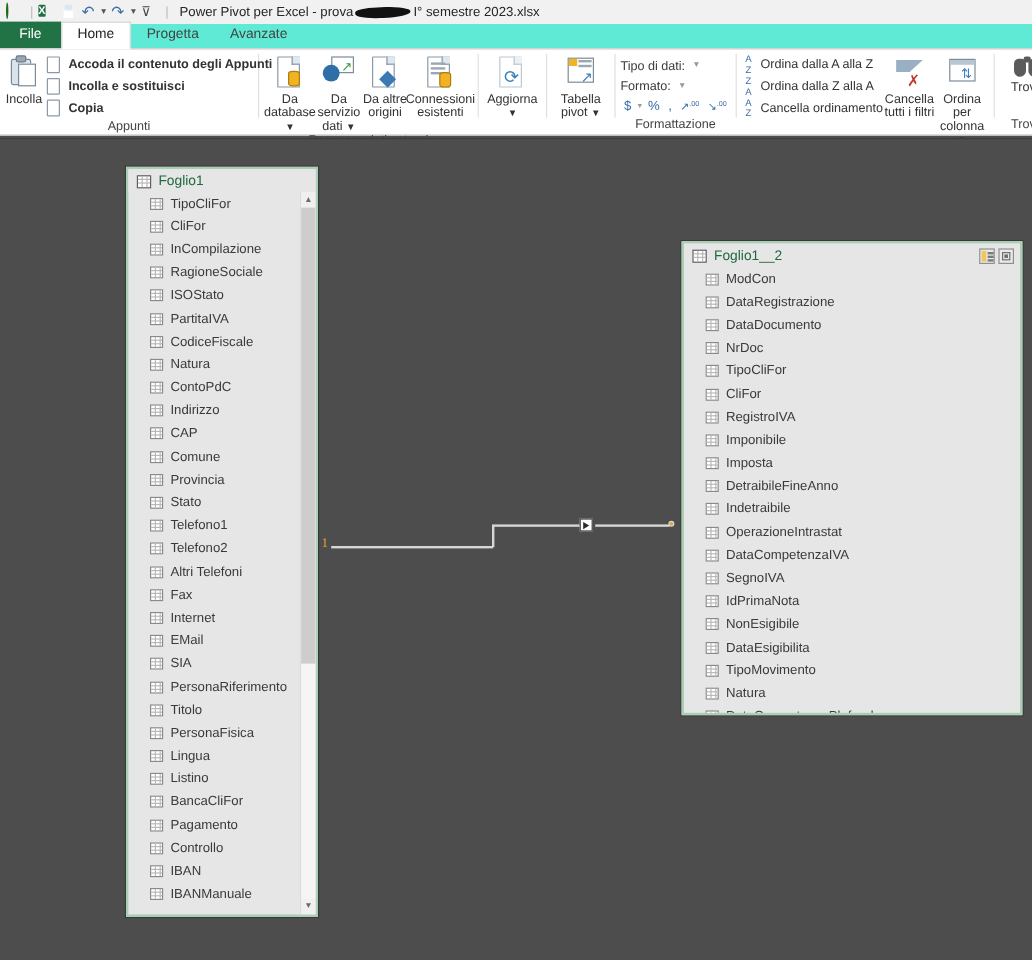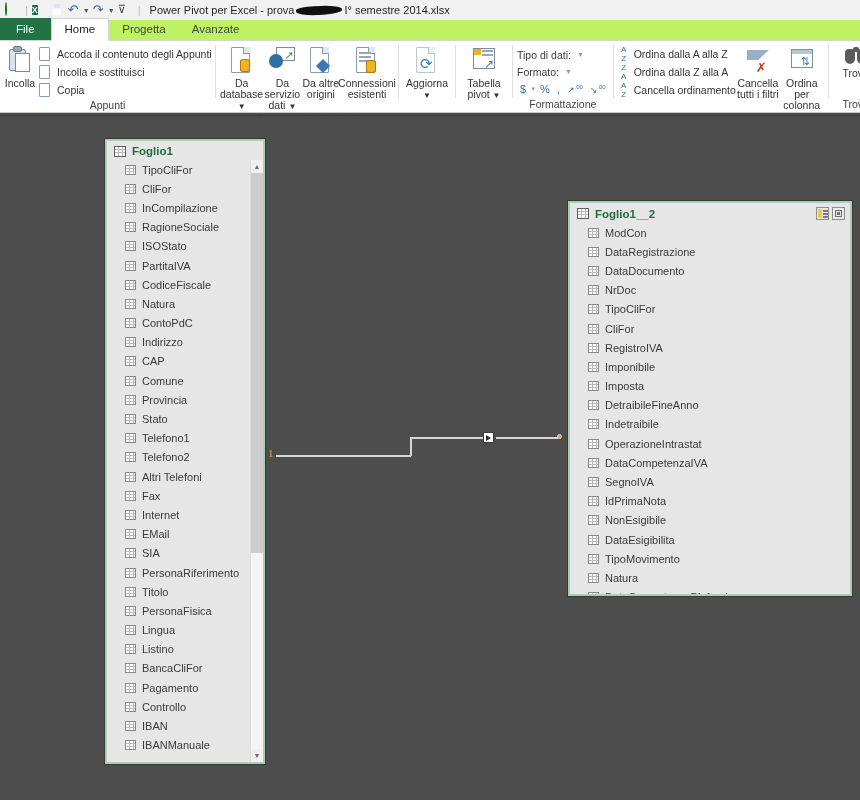--- a/index.html
+++ b/index.html
@@ -40,21 +40,21 @@
   .ic-arrow { font-size: 13px; color: #3a6ea5; line-height: 1; }
   .ic-caret { font-size: 7px; color: #555; margin-left: -2px; margin-right: 2px; }
   .ic-dropbar { font-size: 11px; color: #444; }
   .redact { display: inline-block; width: 46px; height: 9px; background: #111;
     border-radius: 40% 45% 50% 45%; vertical-align: middle; margin: 0 2px;
     transform: rotate(-2deg); }
 
   
   .tabstrip {
     height: 21px;
-    background: #bef264;
+    background: #5eead4;
     display: flex;
     align-items: flex-end;
     font-size: 11.5px;
     border-bottom: 1px solid #d4d4d4;
   }
   .tab {
     padding: 3px 13px 4px 13px;
     color: #444;
     cursor: default;
     line-height: 14px;
@@ -80,21 +80,21 @@
   .rsep { width: 1px; background: #e0e0e0; margin: 4px 0 14px 0; flex: none; }
 
   .bigbtn { display: flex; flex-direction: column; align-items: center;
             justify-content: flex-start; width: 54px; padding-top: 3px; cursor: default; }
   .bigbtn .lbl { font-size: 10.5px; color: #333; text-align: center;
                  line-height: 11px; margin-top: 2px; }
   .bigbtn .lbl small { font-size: 8px; }
   .bigicon { width: 32px; height: 30px; position: relative; }
 
   .smallrow { display: flex; align-items: center; gap: 4px; height: 18px;
-              padding: 0 2px; cursor: default; }
+              padding: 0 2px; cursor: default; font-weight: bold; }
   .smallrow .lbl { font-size: 10.5px; color: #333; white-space: nowrap; }
   .smicon { width: 15px; height: 14px; position: relative; flex: none; }
 
   
   .pg { position: absolute; left: 5px; top: 1px; width: 19px; height: 26px;
         background: #fff; border: 1px solid #8a9aa8; border-radius: 1px; }
   .pg.sm { left: 1px; top: 0; width: 11px; height: 14px; }
   .pg .fold { position: absolute; right: -1px; top: -1px; width: 7px; height: 7px;
               background: #dfe7ef; border-left: 1px solid #8a9aa8; border-bottom: 1px solid #8a9aa8; }
   .cyl { position: absolute; width: 10px; height: 13px; background: #f0b323;
@@ -138,21 +138,21 @@
     box-shadow: 0 0 0 1px rgba(0,0,0,0.25);
     display: flex;
     flex-direction: column;
   }
   .tb-header {
     display: flex; align-items: center; gap: 6px;
     padding: 4px 5px 3px 7px;
     background: #e6e6e6;
     flex: none;
   }
-  .tb-title { font-size: 11.5px; font-weight: bold; color: #1f6b3f; }
+  .tb-title { font-size: 11.5px; font-weight: normal; color: #1f6b3f; }
   .tb-hbtns { margin-left: auto; display: flex; gap: 3px; }
   .hbtn { width: 13px; height: 13px; background: #e9e9e9; border: 1px solid #8f8f8f;
           position: relative; }
   .hbtn .d1 { position: absolute; left: 1px; top: 1px; width: 4px; height: 9px;
               background: #f0c75e; }
   .hbtn .d2 { position: absolute; left: 6px; top: 2px; width: 5px; height: 1.5px;
               background: #7a7a7a; box-shadow: 0 3px 0 #7a7a7a, 0 6px 0 #7a7a7a; }
   .hbtn .sq { position: absolute; left: 2px; top: 2px; right: 2px; bottom: 2px;
               border: 1px solid #6f6f6f; }
   .hbtn .sq2 { position: absolute; left: 4px; top: 4px; right: 4px; bottom: 4px;
@@ -204,21 +204,21 @@
   <span class="qat-icon"><span class="ic-xl">X</span></span>
   <span class="qat-icon"><span class="ic-save"></span></span>
   <span class="qat-icon"><span class="ic-arrow">↶</span></span>
   <span class="ic-caret">▼</span>
   <span class="qat-icon"><span class="ic-arrow">↷</span></span>
   <span class="ic-caret">▼</span>
   <span class="qat-icon"><span class="ic-dropbar">⊽</span></span>
   <span class="qat-sep">|</span>
   <span class="title-text">Power Pivot per Excel - prova</span>
   <span class="redact"></span>
-  <span class="title-text" style="margin-left:0">I° semestre 2014.xlsx</span>
+  <span class="title-text" style="margin-left:0">I° semestre 2023.xlsx</span>
 </div>
 
 <div class="tabstrip">
   <div class="tab file">File</div>
   <div class="tab active">Home</div>
   <div class="tab">Progetta</div>
   <div class="tab">Avanzate</div>
 </div>
 
 <div class="ribbon">

